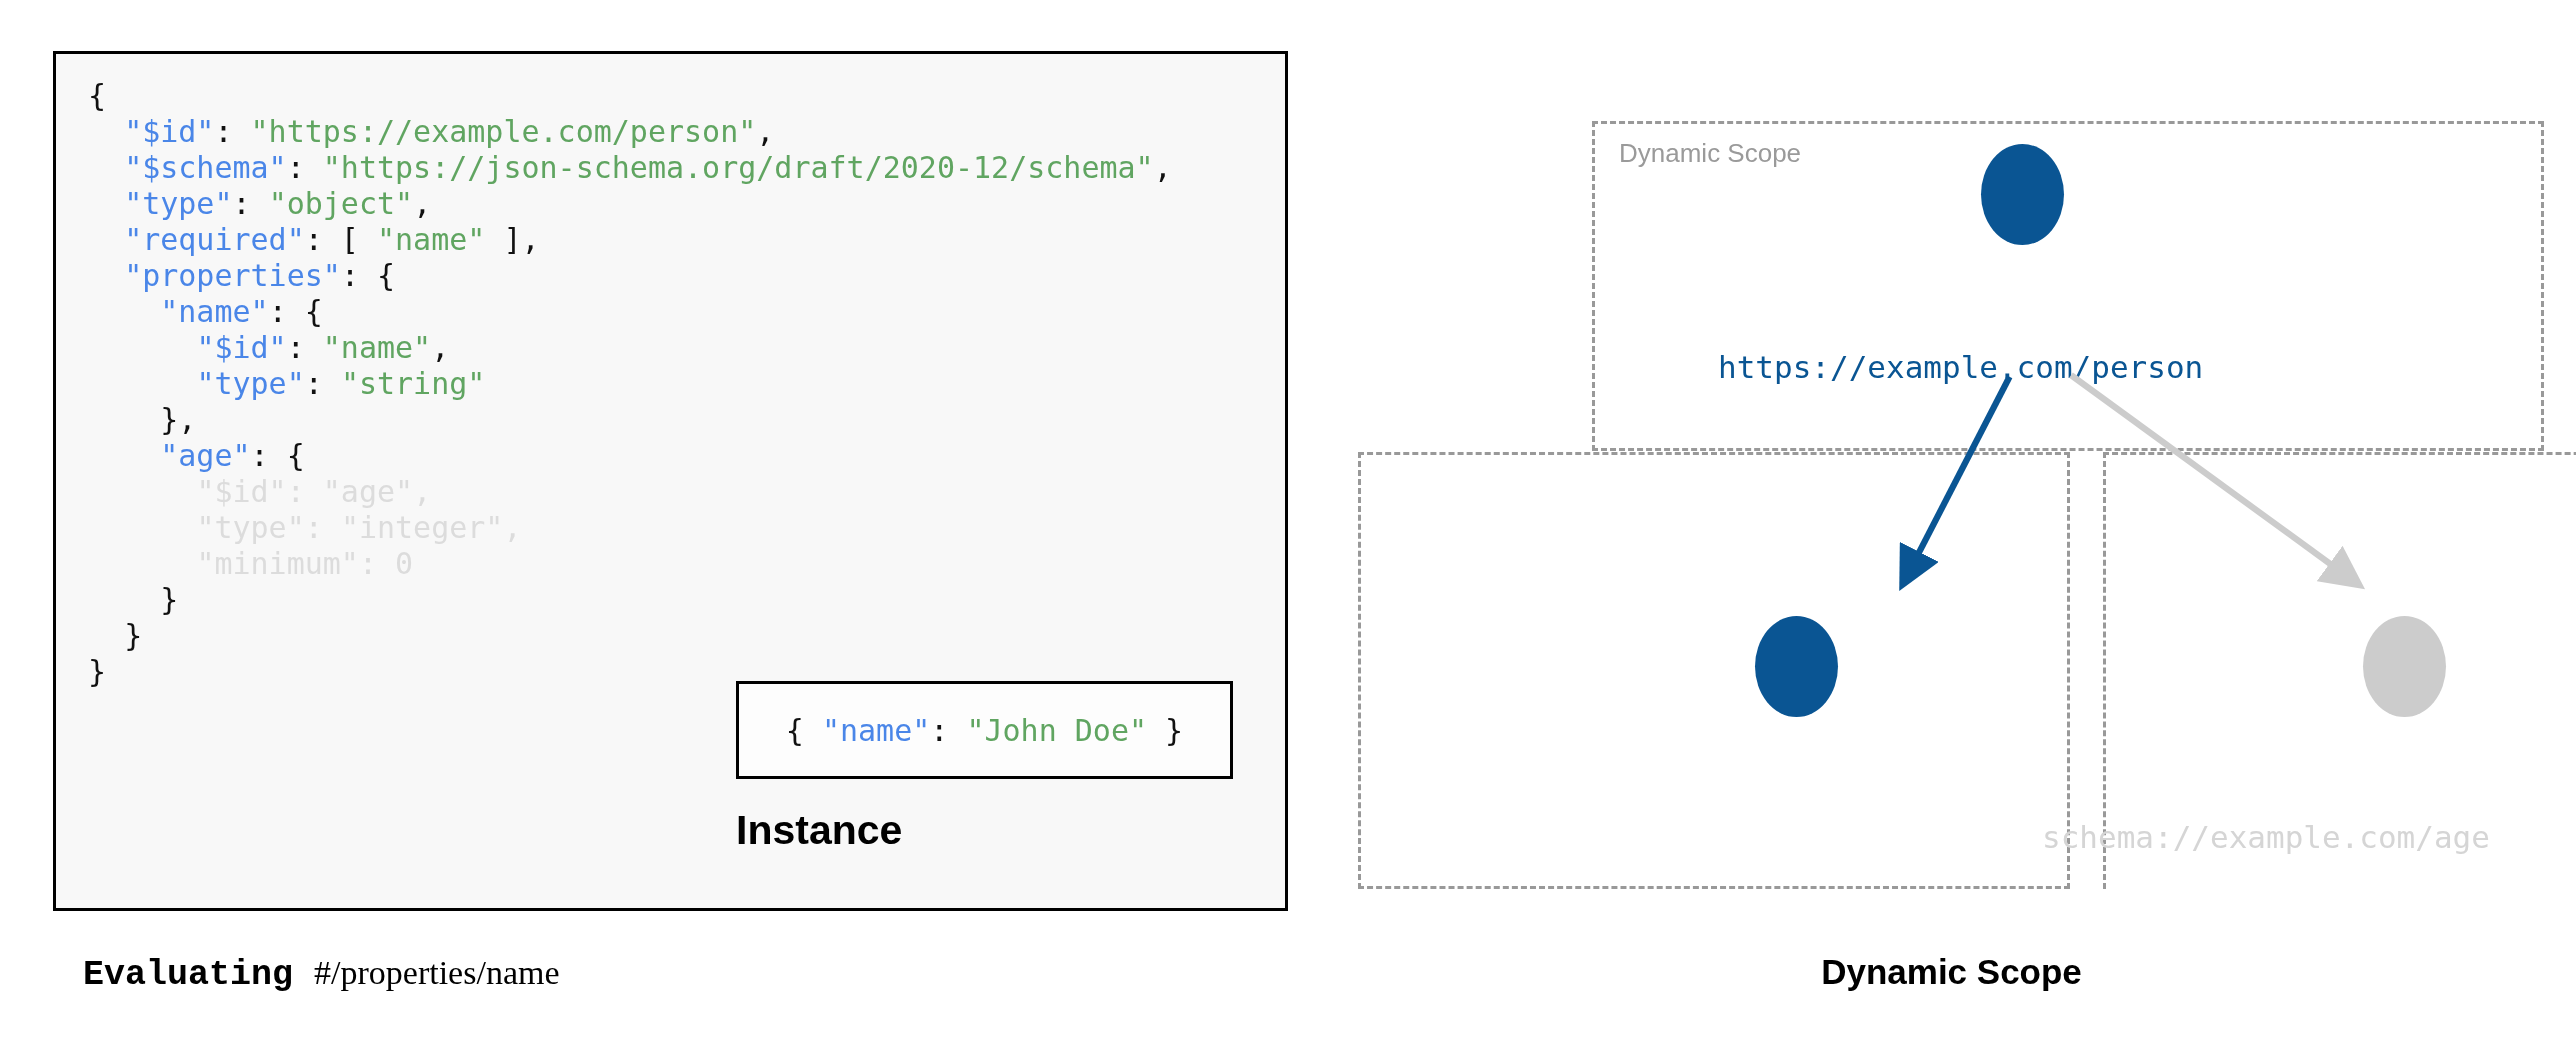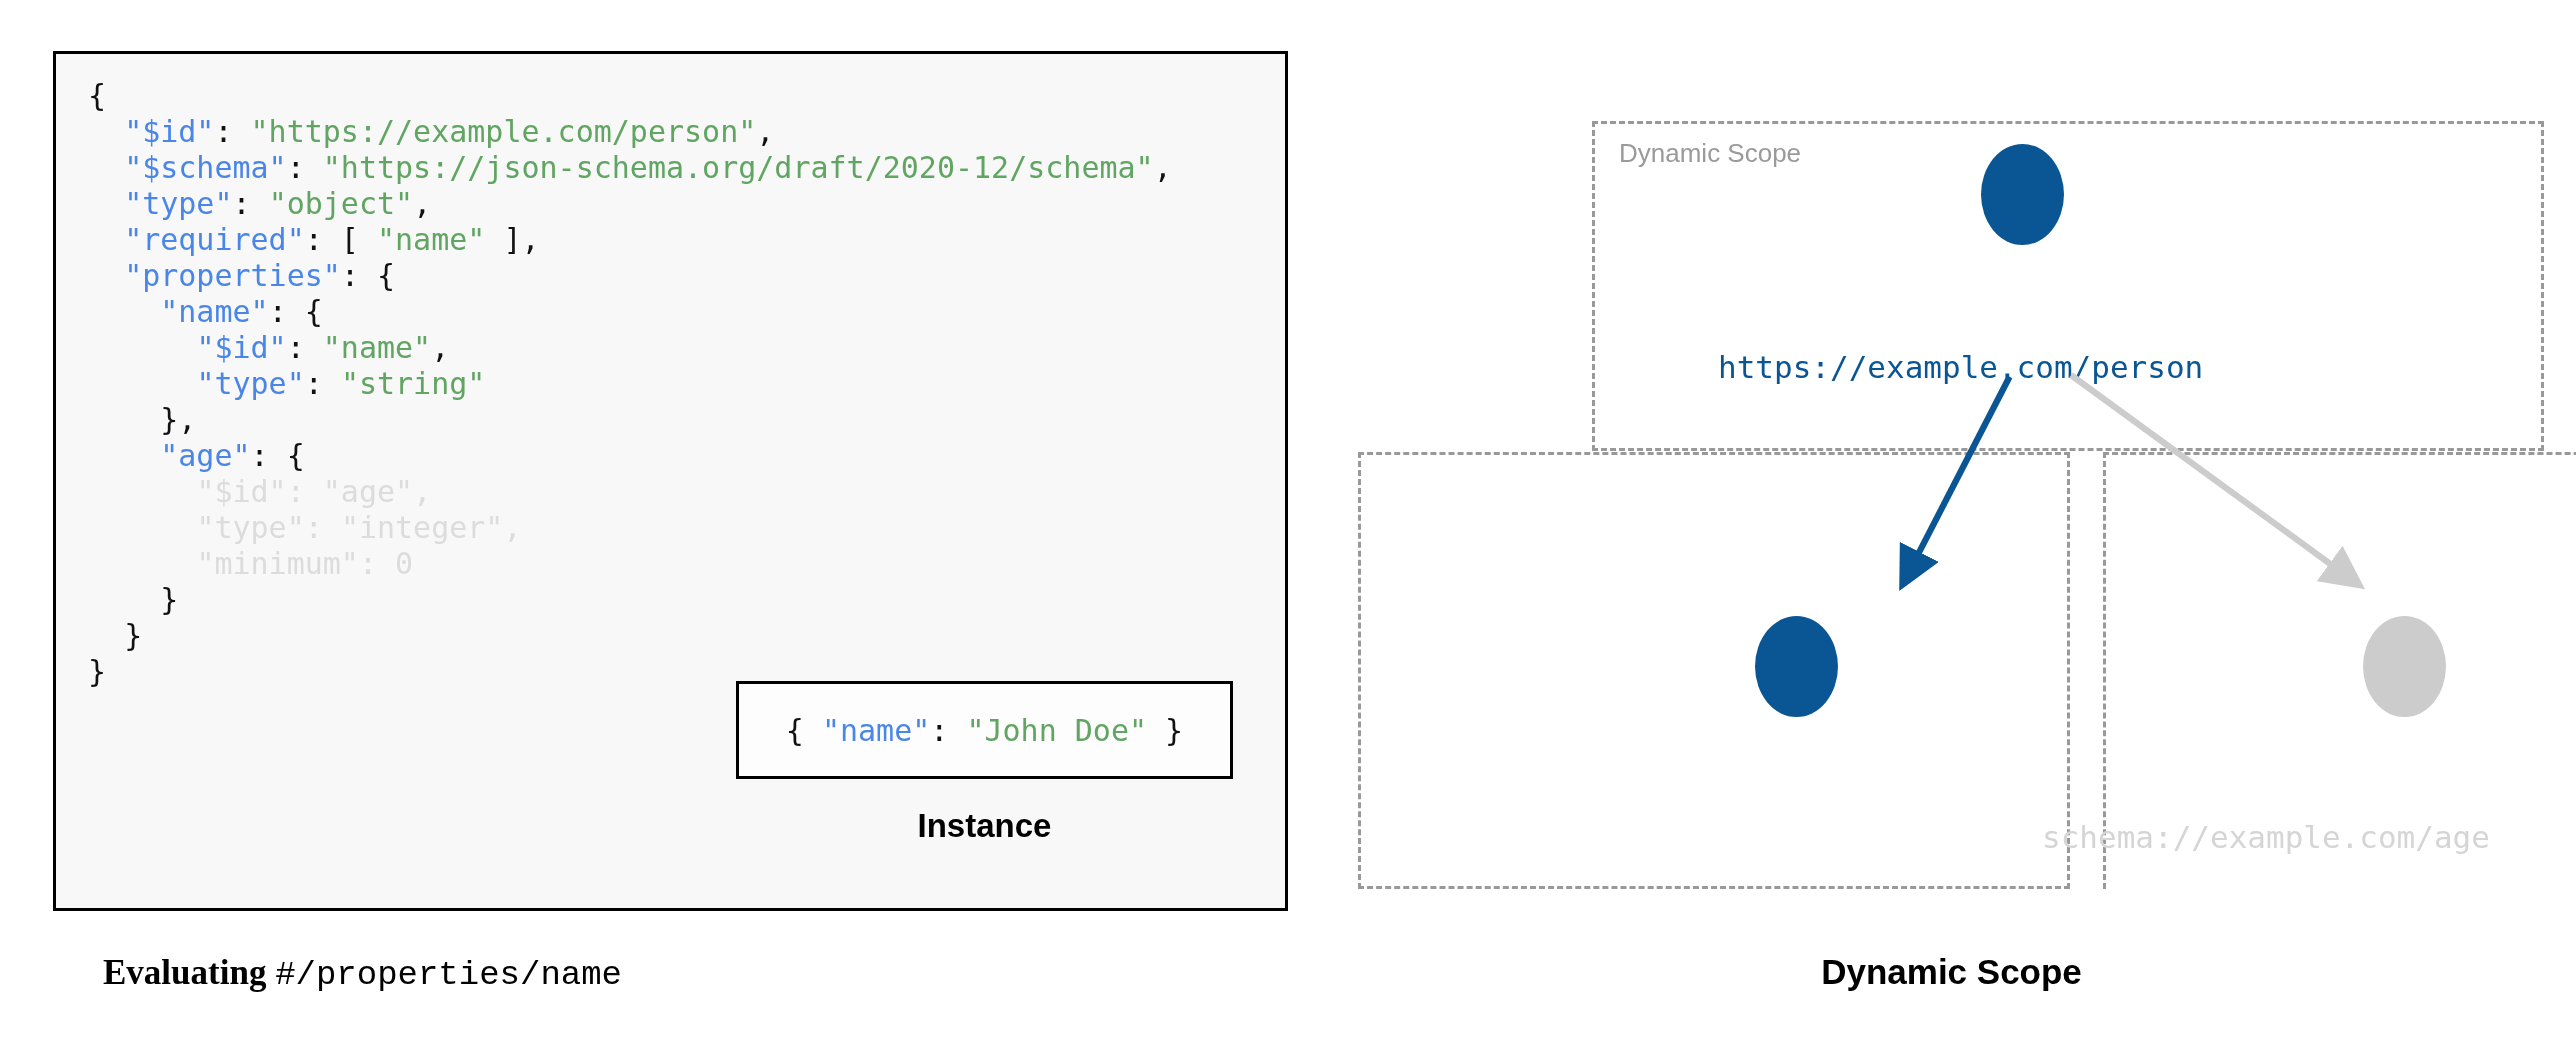--- a/index.html
+++ b/index.html
@@ -32,31 +32,31 @@
   #instance-card{
     position:absolute;left:736px;top:681px;width:497px;height:98px;
     background:#fdfdfd;border:3.4px solid #000;box-sizing:border-box;
     display:flex;align-items:center;justify-content:center;
   }
   #instance-code{
     font-family:"DejaVu Sans Mono","Liberation Mono",monospace;
     font-size:30px;white-space:pre;color:#111;
   }
   #instance-label{
-    position:absolute;left:736px;top:807px;width:497px;text-align:center;
-    font-size:33px;font-weight:bold;color:#000;
+    position:absolute;left:736px;top:807px;width:497px;
+    font-size:41px;font-weight:bold;color:#000;
     font-family:"Liberation Sans",sans-serif;
   }
 
   #left-caption{
     position:absolute;left:83px;top:952px;
     font-size:35px;color:#000;white-space:pre;
   }
-  #left-caption .bold{font-weight:bold;font-family:Liberation Serif, serif;margin-left:20px;}
-  #left-caption .mono{font-family:Liberation Mono, monospace;
+  #left-caption .bold{font-weight:bold;font-family:Liberation Mono, monospace;}
+  #left-caption .mono{font-family:Liberation Serif, serif;
                       font-weight:normal;font-size:34px;}
 
   
   #right-panel{position:absolute;left:1327px;top:0;width:1249px;height:1053px;}
   #diagram{position:absolute;left:0;top:0;width:1249px;height:1053px;}
 
   .dbox{position:absolute;box-sizing:border-box;}
   #scope-box-root{
     left:265px;top:121px;width:952px;height:330px;
     border:3.4px dashed #999;

